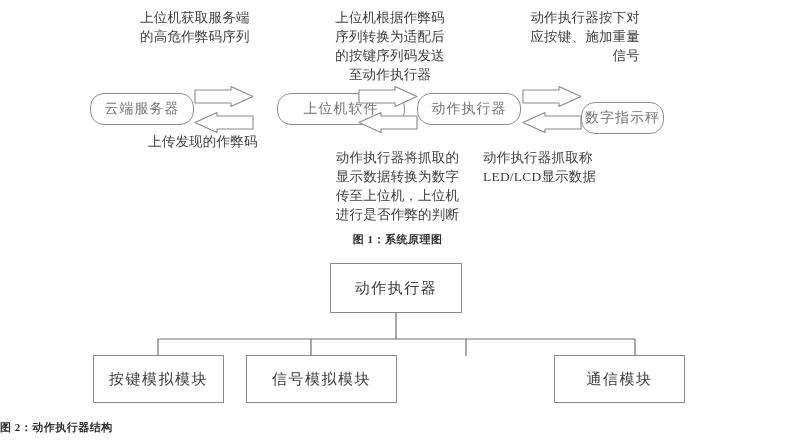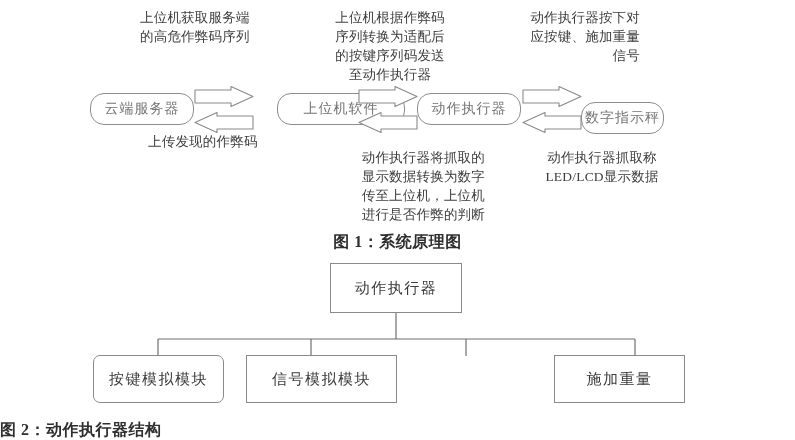--- a/index.html
+++ b/index.html
@@ -49,21 +49,21 @@
   }
 
   
   .arrowpair { position: absolute; }
 
   
   .caption {
     position: absolute;
     font-family: "Liberation Serif", "DejaVu Serif", serif;
     font-weight: bold;
-    font-size: 16px;
+    font-size: 11px;
     color: #2e2e2e;
     letter-spacing: 0.5px;
     white-space: nowrap;
   }
 
   
   .rect {
     position: absolute;
     border: 1px solid #8a8a8a;
     background: #ffffff;
@@ -126,54 +126,54 @@
 
   <div class="arrowpair" style="left:519px; top:86px; width:66px; height:50px;">
     <svg width="66" height="50" viewBox="0 0 66 50">
       <polygon points="4,4 40,4 40,0.5 62,10.5 40,20.5 40,17 4,17" fill="#ffffff" stroke="#8a8a8a" stroke-width="1.1" stroke-linejoin="round"></polygon>
       <polygon points="62,30 26,30 26,26.5 4,36.5 26,46.5 26,43 62,43" fill="#ffffff" stroke="#8a8a8a" stroke-width="1.1" stroke-linejoin="round"></polygon>
     </svg>
   </div>
 
   <div class="note abs" style="left:148px; top:132px; width:200px; text-align:left;">上传发现的作弊码</div>
 
-  <div class="note abs" style="left:310px; top:148px; width:175px; text-align:right;">动作执行器将抓取的
+  <div class="note abs" style="left:310px; top:148px; width:175px; text-align:center;">动作执行器将抓取的
 显示数据转换为数字
 传至上位机，上位机
 进行是否作弊的判断</div>
 
-  <div class="note abs" style="left:512px; top:148px; width:180px; text-align:center;">动作执行器抓取称
+  <div class="note abs" style="left:483px; top:148px; width:180px; text-align:left;">动作执行器抓取称
 LED/LCD显示数据</div>
 
   <div class="caption" style="left:0; top:232px; width:795px; text-align:center;">图 1：系统原理图</div>
 
   <div class="rect" style="left:330px; top:263px; width:132px; height:50px;">
     <span>动作执行器</span>
   </div>
 
   <svg class="connector" style="left:0px; top:310px;" width="795" height="50">
 
     <line x1="396" y1="3" x2="396" y2="29" stroke="#6f6f6f" stroke-width="1.2"></line>
 
     <line x1="158" y1="29" x2="635" y2="29" stroke="#6f6f6f" stroke-width="1.2"></line>
 
     <line x1="158" y1="29" x2="158" y2="46" stroke="#6f6f6f" stroke-width="1.2"></line>
     <line x1="311" y1="29" x2="311" y2="46" stroke="#6f6f6f" stroke-width="1.2"></line>
     <line x1="466" y1="29" x2="466" y2="46" stroke="#6f6f6f" stroke-width="1.2"></line>
     <line x1="635" y1="29" x2="635" y2="46" stroke="#6f6f6f" stroke-width="1.2"></line>
   </svg>
 
-  <div class="rect" style="left:93px; top:355px; width:131px; height:48px;border-radius:7px;">
+  <div class="rect" style="left:93px; top:355px; width:131px; height:48px;">
     <span>按键模拟模块</span>
   </div>
 
   <div class="rect" style="left:246px; top:355px; width:151px; height:48px;">
     <span>信号模拟模块</span>
   </div>
 
 
   <div class="rect" style="left:554px; top:355px; width:131px; height:48px;">
-    <span>施加重量</span>
+    <span>通信模块</span>
   </div>
 
   <div class="caption" style="left:0; top:420px; width:795px; ">图 2：动作执行器结构</div>
 
 </div>
 
 </body></html>

